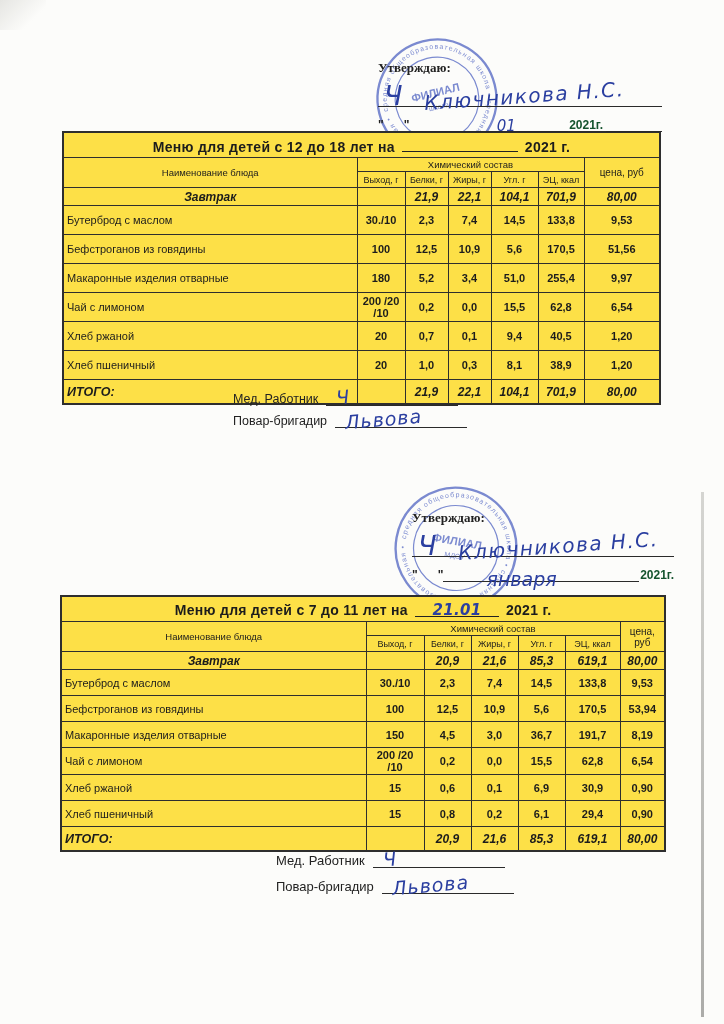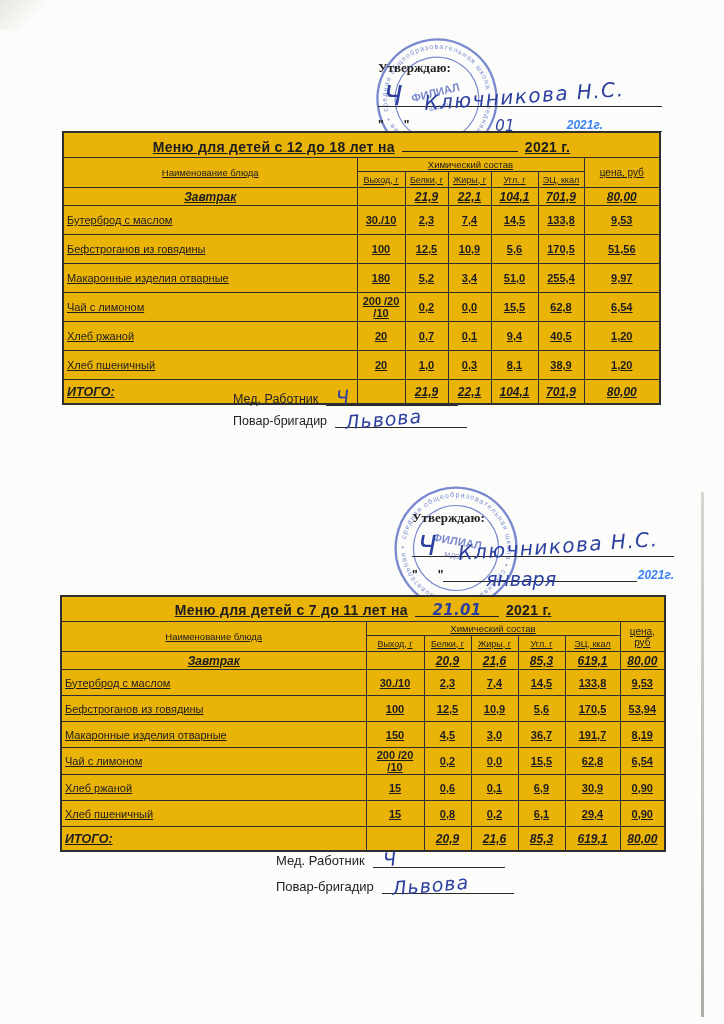--- a/index.html
+++ b/index.html
@@ -27,26 +27,26 @@
   .sign-line { position:relative; height:30px; border-bottom:1.5px solid #2a2a2a; }
   .hand { font-family:"DejaVu Sans", sans-serif; font-style:italic; color:#2b3fa0; }
   .sign-line .initial { position:absolute; left:6px; bottom:-5px; font-size:27px; }
   .sign-line .name { position:absolute; left:46px; bottom:-2px; font-size:20px;
     transform:rotate(-4deg); letter-spacing:1.5px; white-space:nowrap; }
   .date-line { display:flex; align-items:flex-end; margin-top:10px; font-size:12px; }
   .quote { font-weight:bold; color:#222; white-space:pre; }
   .fill { flex:1; border-bottom:1px solid #2a2a2a; height:14px; position:relative; }
   .fill .hand { position:absolute; left:55%; bottom:-4px; font-size:15px; }
   .a2 .fill .hand { left:22%; font-size:19px; bottom:-9px;font-style:italic; }
-  .year { font-weight:bold; margin-left:1px; color:#3b82f6;font-style:italic; }
+  .year { font-weight:bold; margin-left:1px; color:#14532d; }
   .tail { width:56px; border-bottom:1px solid #2a2a2a; height:14px; margin-left:3px; }
 
   
   table.menu-table { position:absolute; border-collapse:collapse; table-layout:fixed;
-    background:#eab308; border:2px solid #2e2e2e;text-decoration:underline; }
+    background:#fde047; border:2px solid #2e2e2e; }
   .t1 { left:62px; top:131px; width:597px; }
   .t2 { left:60px; top:595px; width:604px; }
   .menu-table th, .menu-table td { border:1px solid #2e2e2e; padding:1px 3px; overflow:hidden; }
   .title-row th { height:22px; font-size:14px; font-weight:bold; text-align:center;
     letter-spacing:.3px; white-space:nowrap; }
   .title-blank { display:inline-block; border-bottom:1.5px solid #222; height:15px;
     margin:0 7px; vertical-align:baseline; text-align:center; font-size:15px; }
   .t1 .title-blank { min-width:116px; }
   .t2 .title-blank { min-width:84px; }
   .h-dish, .h-chem, .h-price { font-size:9.5px; font-weight:normal; text-align:center; }

